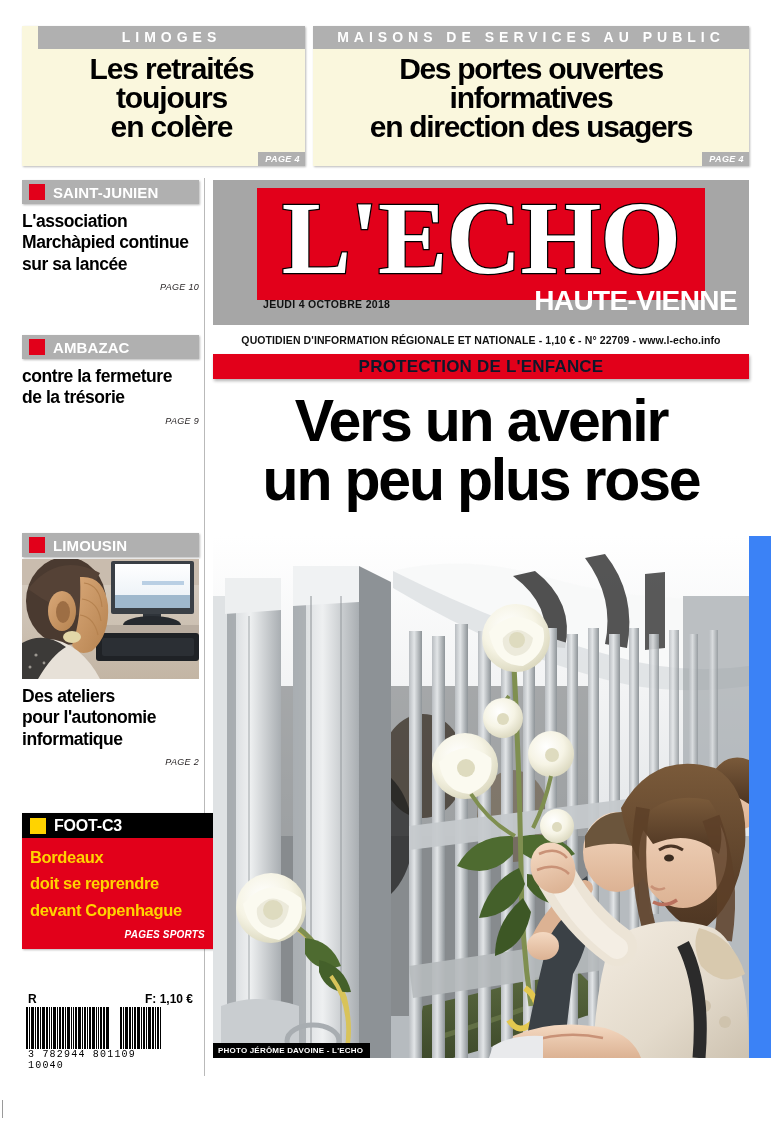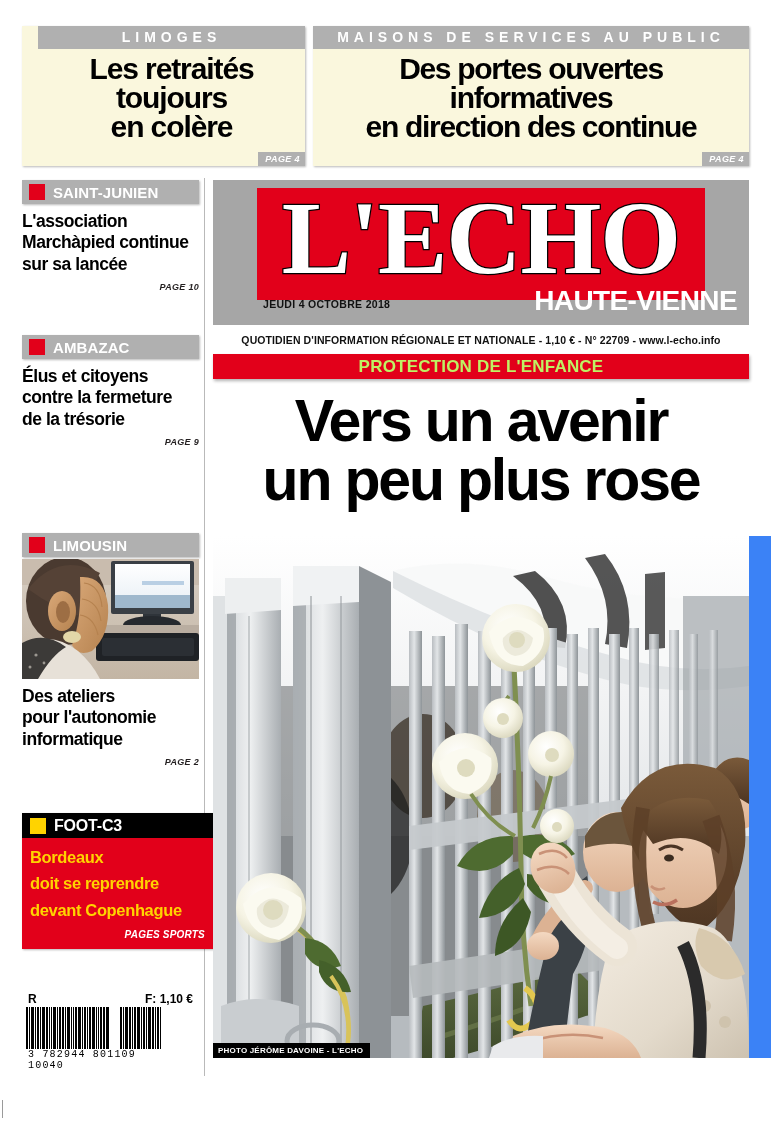--- a/index.html
+++ b/index.html
@@ -123,21 +123,21 @@
     color: #000000;
     font-weight: bold;
     font-size: 17.5px;
     line-height: 1.22;
     letter-spacing: -0.45px;
     margin-top: 7px;
   }
   .sec-pageref {
     text-align: right;
     font-style: italic;
-    font-weight: bold;
+    font-weight: normal;
     font-size: 9px;
     color: #231f20;
     letter-spacing: 0.3px;
     margin-top: 7px;
   }
 
   .block { position: absolute; left: 0; width: 177px; }
   #block-saintjunien { top: 0px; }
   #block-ambazac     { top: 155px; }
   #block-limousin    { top: 345px; margin-top: 8px; }
@@ -298,21 +298,21 @@
     font-size: 10.5px;
     letter-spacing: 0.1px;
     padding: 9px 0 8px 0;
     box-sizing: border-box;
   }
 
   .lead-kicker {
     width: 536px;
     height: 25px;
     background: #e2001a;
-    color: #bef264;
+    color: #0f172a;
     font-weight: bold;
     font-size: 17px;
     letter-spacing: 0.2px;
     text-align: center;
     line-height: 25px;
     box-shadow: 1px 2px 3px rgba(0,0,0,0.30);
     box-sizing: border-box;
   }
   .lead-headline {
     width: 536px;
@@ -380,21 +380,21 @@
       <div class="page-ref">PAGE 4</div>
     </div>
   </div>
 
   <div class="teaser" id="teaser-right">
     <div class="teaser-kicker">MAISONS DE SERVICES AU PUBLIC</div>
     <div class="teaser-body">
       <div class="teaser-title">
         <div>Des portes ouvertes</div>
         <div>informatives</div>
-        <div>en direction des continue</div>
+        <div>en direction des usagers</div>
       </div>
       <div class="page-ref">PAGE 4</div>
     </div>
   </div>
 
   <div class="col-divider"></div>
   <div class="bottom-tick"></div>
 
   <div class="leftcol">
 
@@ -410,21 +410,20 @@
       </div>
       <div class="sec-pageref">PAGE 10</div>
     </div>
 
     <div class="block" id="block-ambazac">
       <div class="sec-kicker">
         <span class="sec-bullet"></span>
         <span class="sec-kicker-label">AMBAZAC</span>
       </div>
       <div class="sec-title">
-        <div>Élus et citoyens</div>
         <div>contre la fermeture</div>
         <div>de la trésorie</div>
       </div>
       <div class="sec-pageref">PAGE 9</div>
     </div>
 
     <div class="block" id="block-limousin">
       <div class="sec-kicker">
         <span class="sec-bullet"></span>
         <span class="sec-kicker-label">LIMOUSIN</span>

